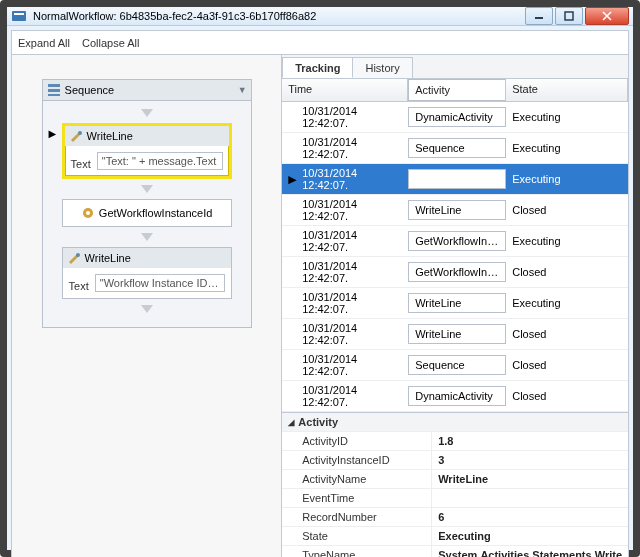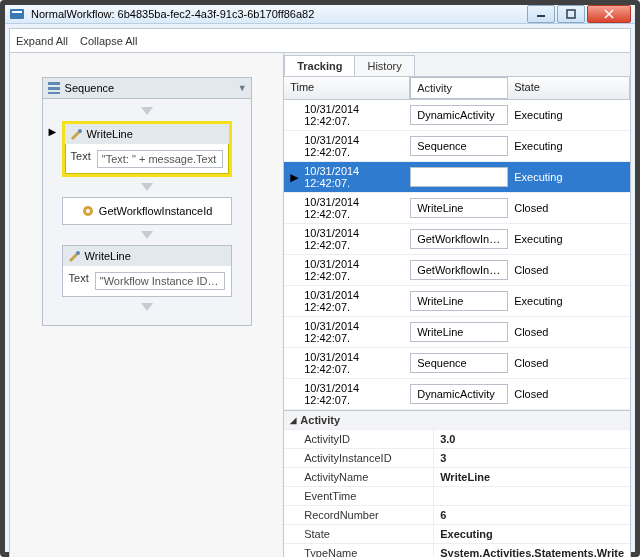--- a/index.html
+++ b/index.html
@@ -1,19 +1,19 @@
 <!DOCTYPE html>
 <html><head>
 <meta charset="utf-8">
 <style>
   * { box-sizing: border-box; margin: 0; padding: 0; font-family: "Segoe UI", Tahoma, sans-serif; font-size: 11px; }
   body { width: 640px; height: 557px; background: #fff; overflow: hidden; }
 
   
-  .window { width: 640px; height: 557px; border: 5px solid #404040; border-radius: 4px; background: #eaf3fb; display: flex; flex-direction: column; }
+  .window { width: 640px; height: 557px; border: 7px solid #404040; border-radius: 4px; background: #eaf3fb; display: flex; flex-direction: column; }
   .titlebar { height: 28px; background: linear-gradient(#f3f8fd,#dbeaf9); display: flex; align-items: center; padding: 0 4px; border-bottom: 1px solid #b7cde2; }
   .titlebar .icon { width: 16px; height: 16px; margin-right: 6px; }
   .titlebar .title { flex: 1; color: #000; }
   .winbtns { display: flex; gap: 2px; }
   .winbtn { width: 28px; height: 18px; border: 1px solid #8aa9c7; border-radius: 2px; background: linear-gradient(#e9f3fc,#cde2f5); display:flex; align-items:center; justify-content:center; }
   .winbtn.close { width: 44px; background: linear-gradient(#f4a090,#d9442b); border-color:#b23b28; color:#fff;}
   .winbtn svg { pointer-events:none; }
 
   .client { flex:1; display:flex; flex-direction:column; background:#fff; margin:4px; border:1px solid #c0c9d4; }
 
@@ -26,21 +26,21 @@
 
   
   .designer { width:295px; border-right:1px solid #c0c9d4; display:flex; flex-direction:column; }
   .canvas { flex:1; overflow:hidden; padding:24px 0 0 0; background:#f7f7f7; display:flex; justify-content:center; }
   .seq { width:210px; }
   .seq-header { height:22px; background:#e3e8ed; border:1px solid #b7c0cb; display:flex; align-items:center; padding:0 4px; gap:4px; }
   .seq-body { border:1px solid #b7c0cb; border-top:none; background:#f2f4f7; padding:6px 8px 12px; display:flex; flex-direction:column; align-items:center; gap:4px;}
   .tri { width:0; height:0; border-left:6px solid transparent; border-right:6px solid transparent; border-top:8px solid #c7ccd3; margin:2px 0;}
   .act { width:170px; border:1px solid #b7c0cb; background:#fff; }
   .act-hdr { height:20px; background:#e3e8ed; display:flex; align-items:center; padding:0 4px; gap:4px;}
-  .act-body { padding:6px; display:flex; align-items:flex-start; gap:6px;}
+  .act-body { padding:6px; display:flex; align-items:flex-end; gap:6px;}
   .act-body .lbl { color:#333; }
   .act-body .expr { flex:1; border:1px solid #b7c0cb; padding:2px 4px; color:#555; background:#fff; text-align:left; white-space:nowrap; overflow:hidden; text-overflow:ellipsis;}
   .act.highlight { border:3px solid #f5e11a; box-shadow:0 0 0 1px #c8b900 inset; }
   .ptr { position:relative; }
   .ptr::before { content:"▶"; position:absolute; left:-16px; top:2px; font-size:10px; color:#000;}
   .glyph { width:14px; height:14px; display:inline-block; }
   .collapse-chevron { margin-left:auto; color:#6b7886; font-size:9px; }
 
   
   .rightpane { flex:1; display:flex; flex-direction:column; }
@@ -261,21 +261,21 @@
 
         <div class="propwrap">
           <div class="propsection">
             <div class="shdr">
               <span style="font-size:8px;">◢</span>
               <span>Activity</span>
             </div>
             <div id="prop-activity-rows">
                 <div class="prow">
                   <div class="pk">ActivityID</div>
-                  <div class="pv">3.0</div>
+                  <div class="pv">1.8</div>
                 </div>
                 <div class="prow">
                   <div class="pk">ActivityInstanceID</div>
                   <div class="pv">3</div>
                 </div>
                 <div class="prow">
                   <div class="pk">ActivityName</div>
                   <div class="pv">WriteLine</div>
                 </div>
                 <div class="prow">

